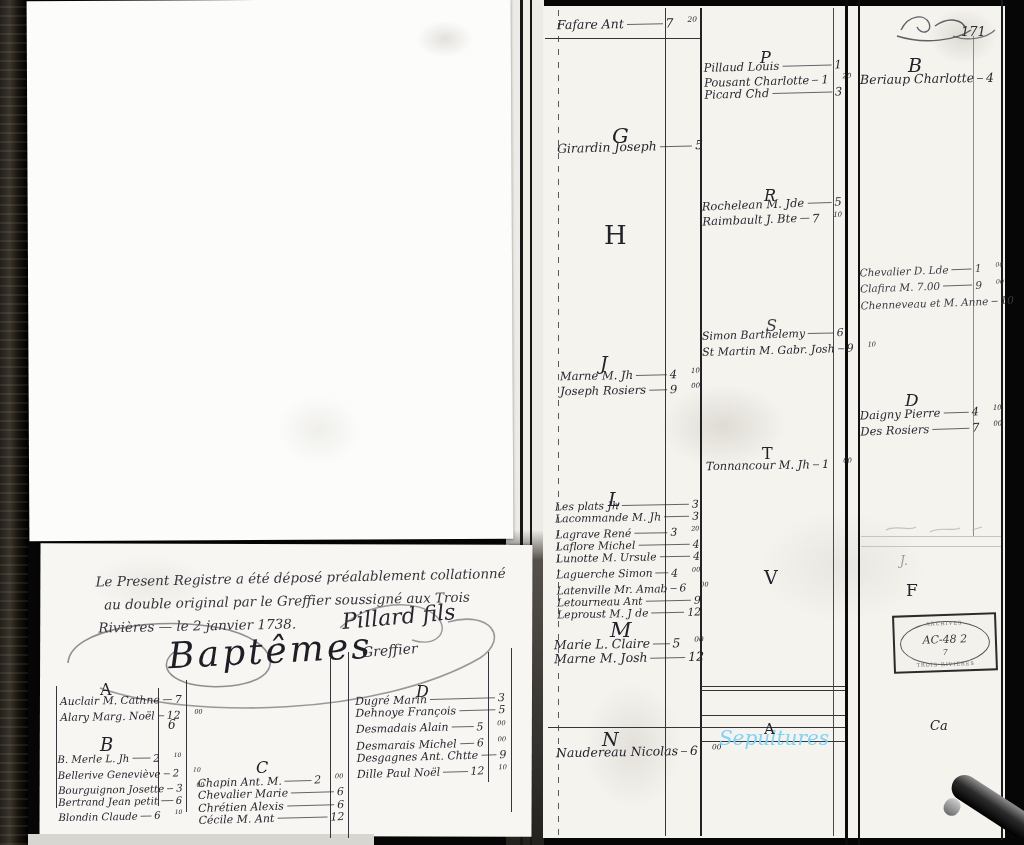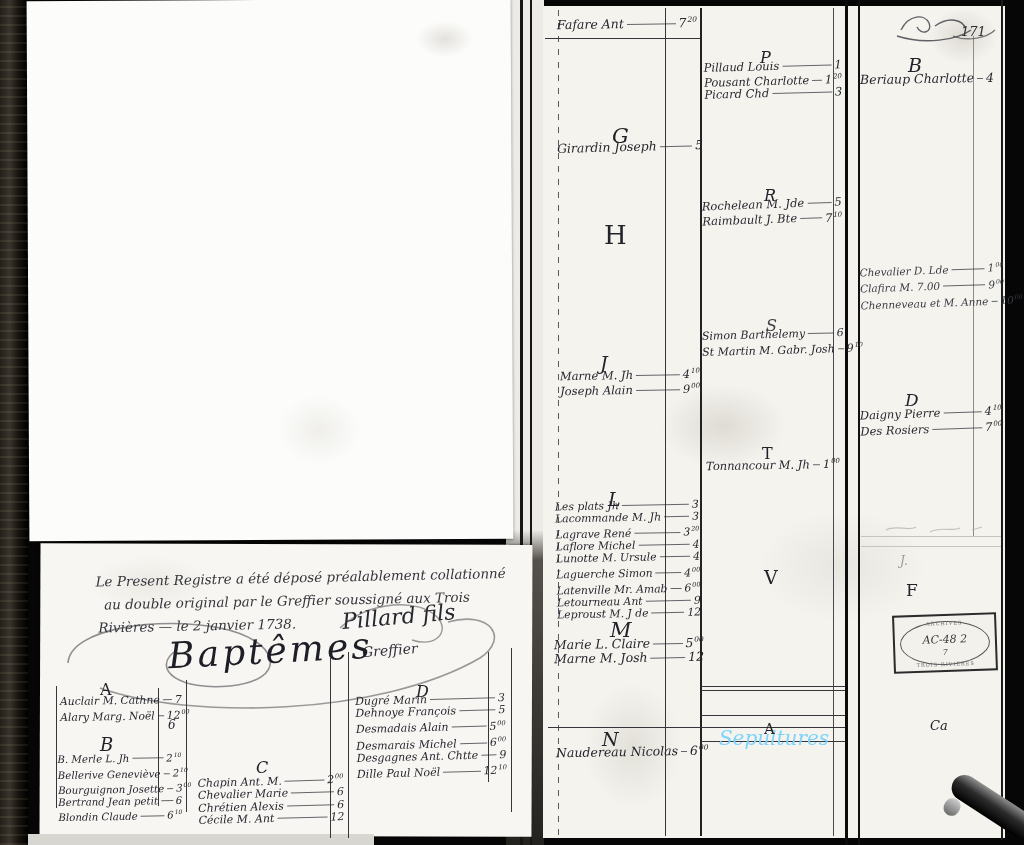--- a/index.html
+++ b/index.html
@@ -31,21 +31,21 @@
   
   .vl,.hl{position:absolute;background:#35353a;}
   .vl.dash{background:repeating-linear-gradient(180deg,#5a5a5e 0 6px,transparent 6px 13px);}
   
   .rows{position:absolute;}
   .rows .row{display:flex;align-items:baseline;white-space:nowrap;}
   .rows .n{white-space:nowrap;}
   .rows .leader{flex:1;min-width:6px;border-bottom:1px solid rgba(40,40,48,.7);
     margin:0 3px;transform:translateY(-3px);}
   .rows .v{white-space:nowrap;}
-  .rows .v sup{font-size:.6em;margin-left:1px;text-align:center;}
+  .rows .v sup{font-size:.6em;margin-left:14px;text-align:center;}
   .letter{position:absolute;font-style:italic;color:#222229;}
   .ghost{color:#9b9b98;}
   
   .stamp{position:absolute;left:893px;top:614px;width:100px;height:54px;border:2px solid #2b2b2b;
     transform:rotate(-2deg);background:rgba(240,238,232,.4);}
   .stamp .oval{position:absolute;left:5px;right:5px;top:5px;bottom:5px;border:1.5px solid #565656;
     border-radius:50%;}
   .stamp .arc{position:absolute;width:100%;text-align:center;font-size:5px;letter-spacing:1px;
     color:#6a6a6a;font-style:normal;}
   .stamp .code{position:absolute;width:100%;text-align:center;top:17px;font-size:11px;color:#3a3a3a;}
@@ -118,21 +118,21 @@
       </div>
     <span class="letter" style="left:604px;top:220px;font-size:26px;font-style:normal;">H</span>
     <span class="letter" style="left:600px;top:352px;font-size:19px;">J</span>
     <div class="rows" style="left:560px;top:366px;width:140px;font-size:11.5px;line-height:12.5px;transform:rotate(-1deg);">
         <div class="row">
           <span class="n">Marne M. Jh</span>
           <span class="leader"></span>
           <span class="v"><span>4</span><sup>10</sup></span>
         </div>
         <div class="row">
-          <span class="n">Joseph Alain</span>
+          <span class="n">Joseph Rosiers</span>
           <span class="leader"></span>
           <span class="v"><span>9</span><sup>00</sup></span>
         </div>
       </div>
     <span class="letter" style="left:608px;top:488px;font-size:19px;">L</span>
     <div class="rows" style="left:556px;top:500px;width:144px;font-size:10.8px;line-height:12.2px;transform:rotate(-1.2deg);">
         <div class="row">
           <span class="n">Les plats Jh</span>
           <span class="leader"></span>
           <span class="v"><span>3</span></span>

